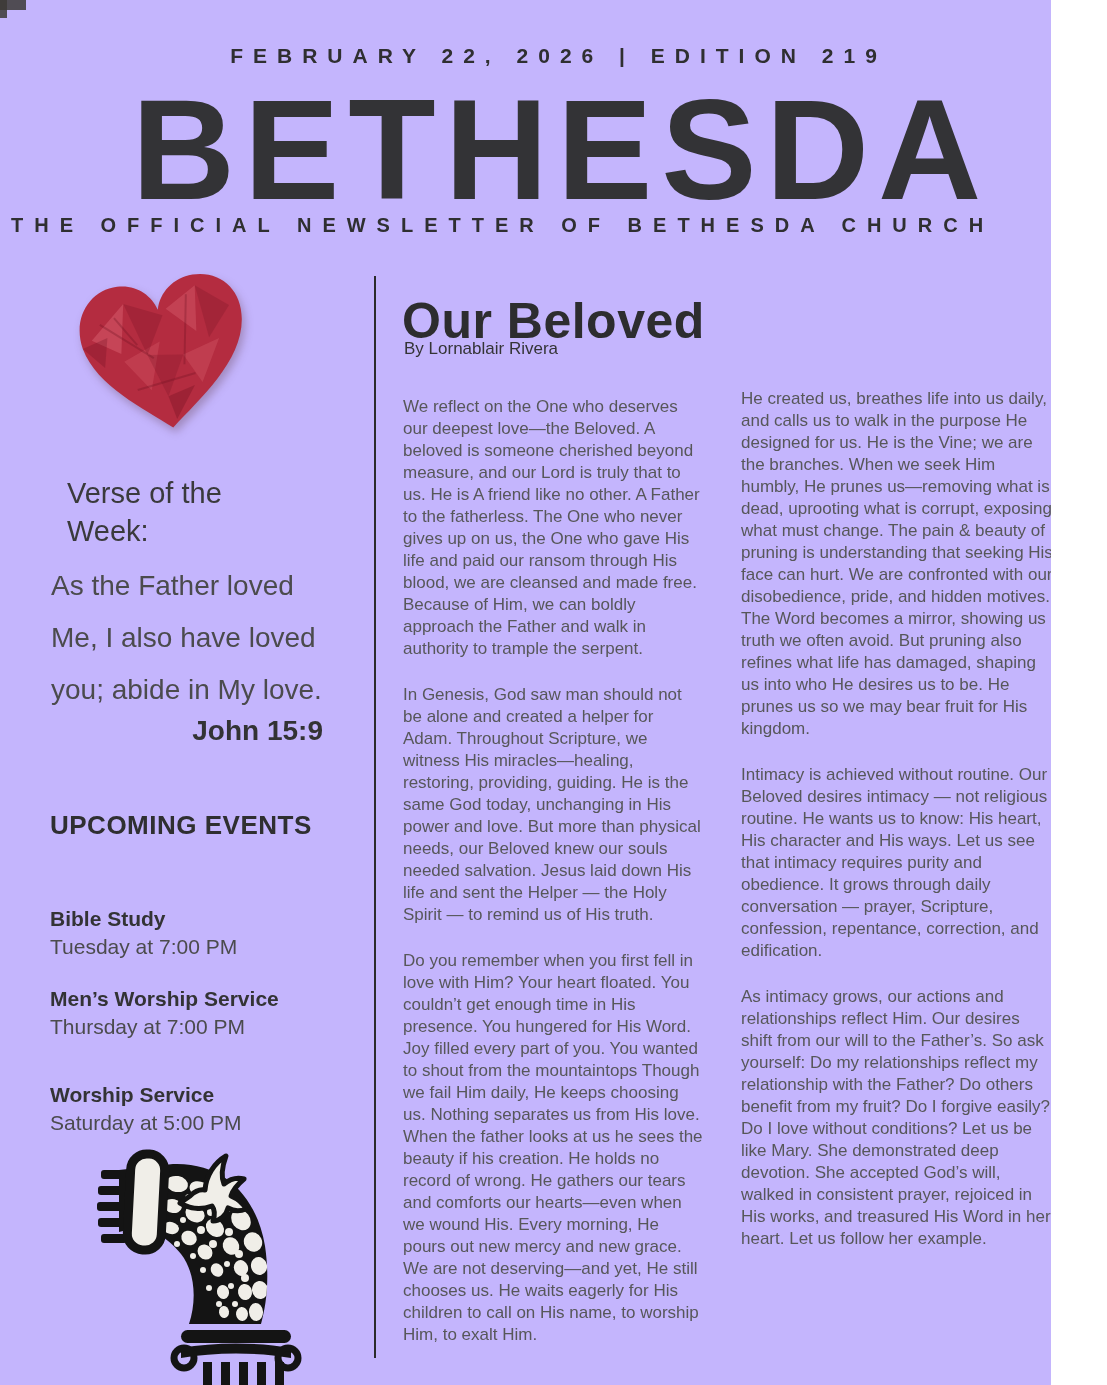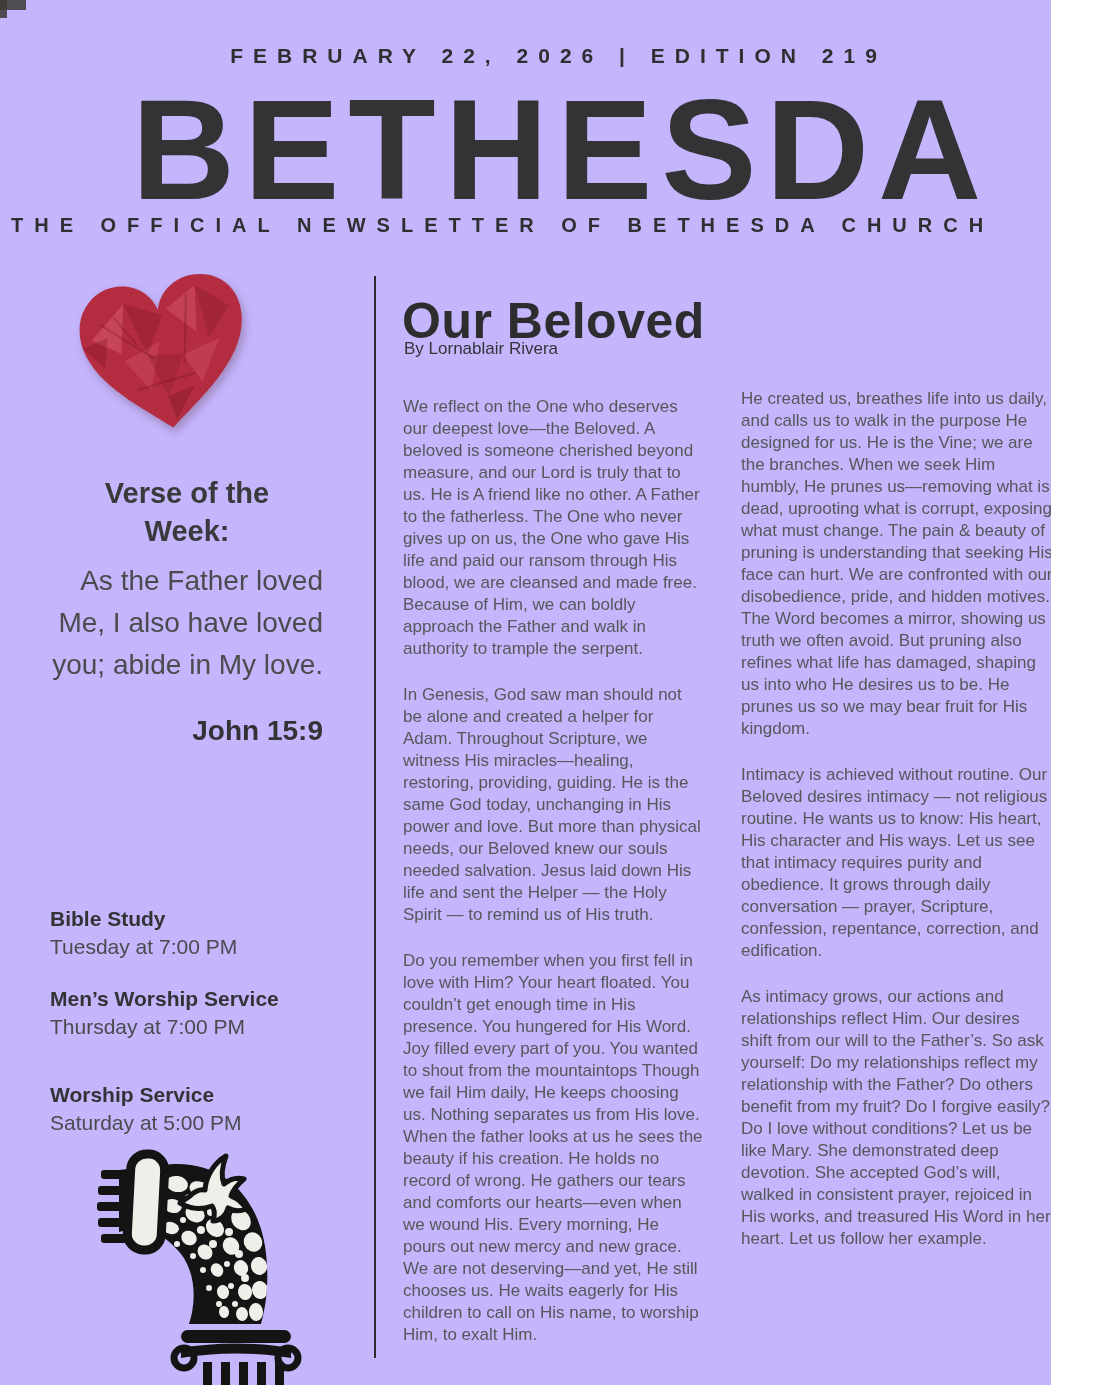--- a/index.html
+++ b/index.html
@@ -15,24 +15,24 @@
   .masthead{position:absolute;top:78px;left:0;width:1107px;text-align:center;
     font-size:143px;line-height:1;font-weight:bold;letter-spacing:9px;padding-left:15px;box-sizing:border-box;
     color:#333336;}
   .masthead-sub{position:absolute;top:214px;left:0;width:1107px;text-align:left;
     font-size:20px;font-weight:bold;letter-spacing:11px;padding-left:11px;box-sizing:border-box;
     color:#2f2f31;}
 
   
   .heart-wrap{position:absolute;left:64px;top:256px;width:198px;height:192px;}
   .heart-wrap svg{filter:drop-shadow(3px 5px 4px rgba(70,25,30,.28));}
-  .verse-heading{position:absolute;left:67px;top:474px;width:240px;text-align:center;
-    font-size:29px;line-height:38px;font-weight:bold;color:#3a3a3c;}
-  .verse-text{position:absolute;left:51px;top:560px;width:272px;text-align:right;
-    font-size:28px;line-height:42px;color:#4b4b4d;}
+  .verse-heading{position:absolute;left:67px;top:474px;width:240px;
+    font-size:29px;line-height:38px;font-weight:normal;color:#3a3a3c;}
+  .verse-text{position:absolute;left:51px;top:560px;width:272px;text-align:left;
+    font-size:28px;line-height:52px;color:#4b4b4d;}
   .verse-ref{position:absolute;left:51px;top:712px;width:272px;text-align:right;
     font-size:28px;line-height:38px;font-weight:bold;color:#333335;}
   .events-heading{position:absolute;left:50px;top:810px;width:300px;
     font-size:26px;font-weight:bold;letter-spacing:.5px;color:#2f2f31;}
   .event{position:absolute;left:50px;width:310px;}
   .event-1{top:868px;} .event-2{top:948px;} .event-3{top:1044px;}
   .event-name{font-size:21px;font-weight:bold;color:#333335;line-height:28px;margin-top:37px;}
   .event-time{font-size:21px;color:#4b4b4d;line-height:28px;}
   .illustration-wrap{position:absolute;left:85px;top:1140px;width:280px;height:245px;}
 
@@ -83,20 +83,21 @@
           <path d="M40,60 L90,100 M130,40 L120,110 M70,130 L130,120 M55,55 L75,85" stroke="#6d1020" stroke-width="2" opacity="0.3" fill="none"></path>
         </g>
       </g>
     </svg>
   </div>
 
   <div class="verse-heading">Verse of the Week:</div>
   <div class="verse-text">As the Father loved Me, I also have loved you; abide in My love.</div>
   <div class="verse-ref">John 15:9</div>
 
+  <div class="events-heading">UPCOMING EVENTS</div>
 
   <div class="event event-1">
     <div class="event-name">Bible Study</div>
     <div class="event-time">Tuesday at 7:00 PM</div>
   </div>
   <div class="event event-2">
     <div class="event-name">Men’s Worship Service</div>
     <div class="event-time">Thursday at 7:00 PM</div>
   </div>
   <div class="event event-3">

